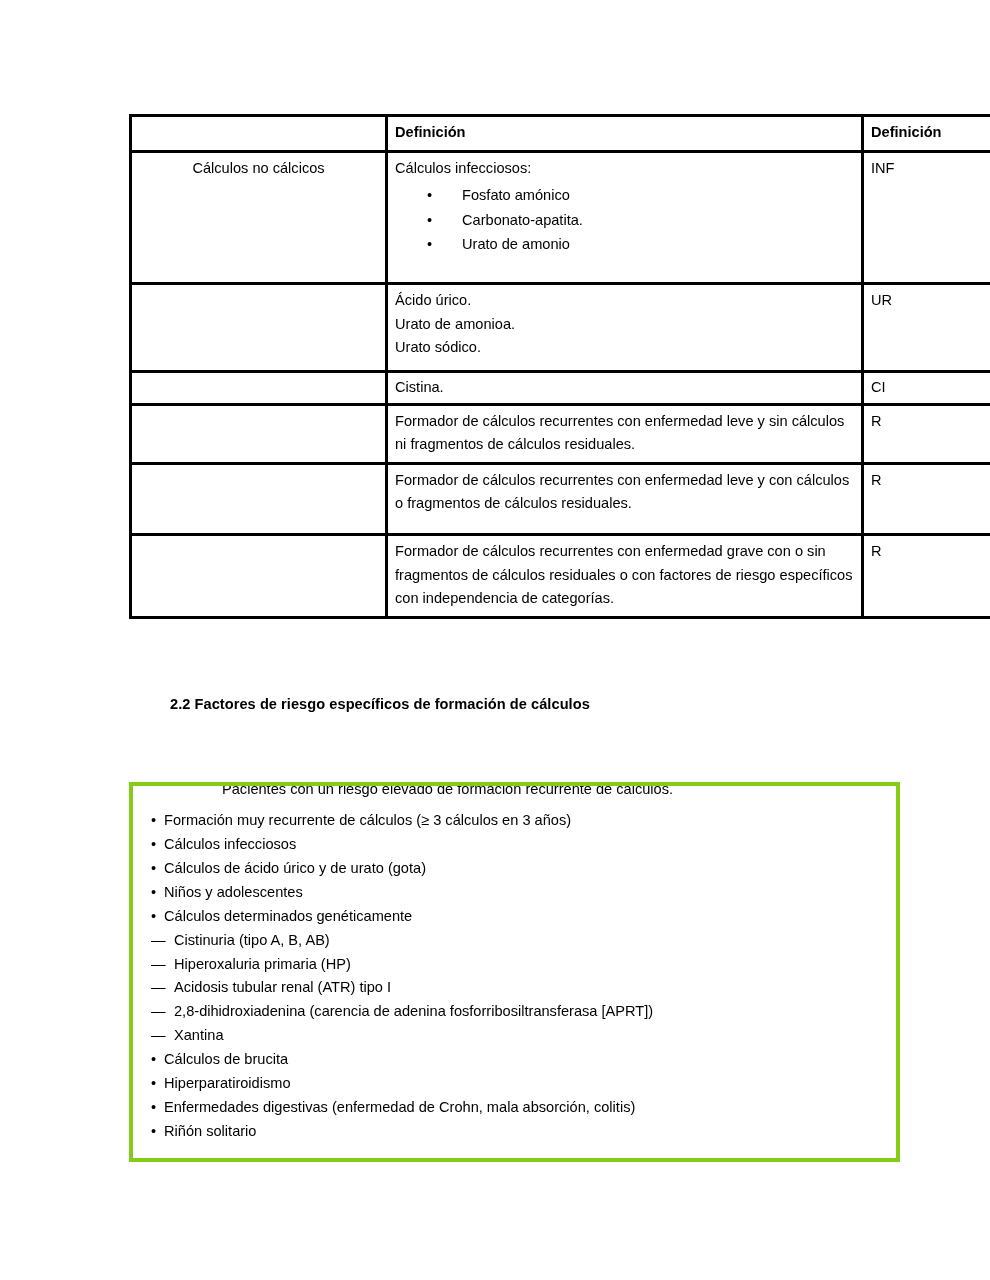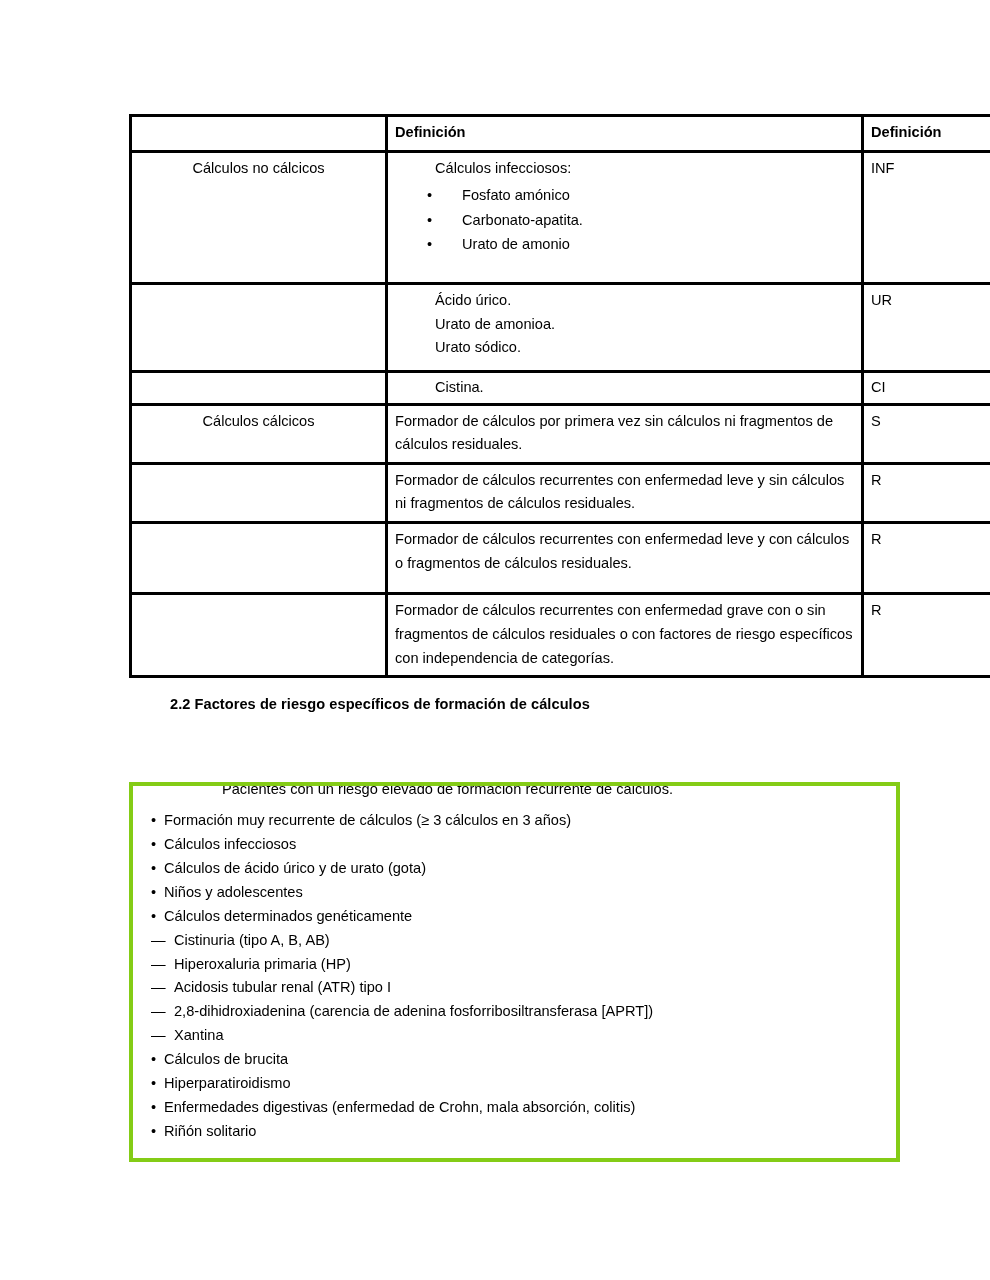--- a/index.html
+++ b/index.html
@@ -54,21 +54,21 @@
   .cell-bullets li {
     position: relative;
     padding-left: 67px;
     line-height: 1.66;
   }
   .cell-bullets li .bdot {
     position: absolute;
     left: 32px;
     top: 0;
   }
-  .stack-line { display: block; margin-left: 40px; }
+  .stack-line { display: block; }
   .pad-bottom-lg { padding-bottom: 26px !important; }
   .pad-bottom-md { padding-bottom: 17px !important; }
   .pad-bottom-sm { padding-bottom: 10px !important; }
   .tight { padding-top: 3px !important; padding-bottom: 3px !important; }
 
   
   .section-heading {
     position: absolute;
     left: 138px;
     top: 696px;
@@ -151,25 +151,20 @@
       </tr>
 
       <tr>
         <td class="col-a tight"></td>
         <td class="col-b tight">
           <span class="stack-line">Cistina.</span>
         </td>
         <td class="col-c tight">CI</td>
       </tr>
 
-      <tr>
-        <td class="col-a">Cálculos cálcicos</td>
-        <td class="col-b">Formador de cálculos por primera vez sin cálculos ni fragmentos de cálculos residuales.</td>
-        <td class="col-c">S</td>
-      </tr>
 
 
       <tr>
         <td class="col-a"></td>
         <td class="col-b">Formador de cálculos recurrentes con enfermedad leve y sin cálculos ni fragmentos de cálculos residuales.</td>
         <td class="col-c">R</td>
       </tr>
 
       <tr>
         <td class="col-a pad-bottom-md"></td>

